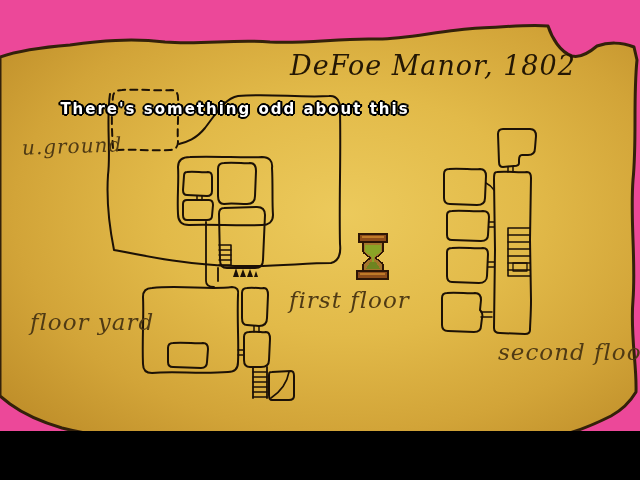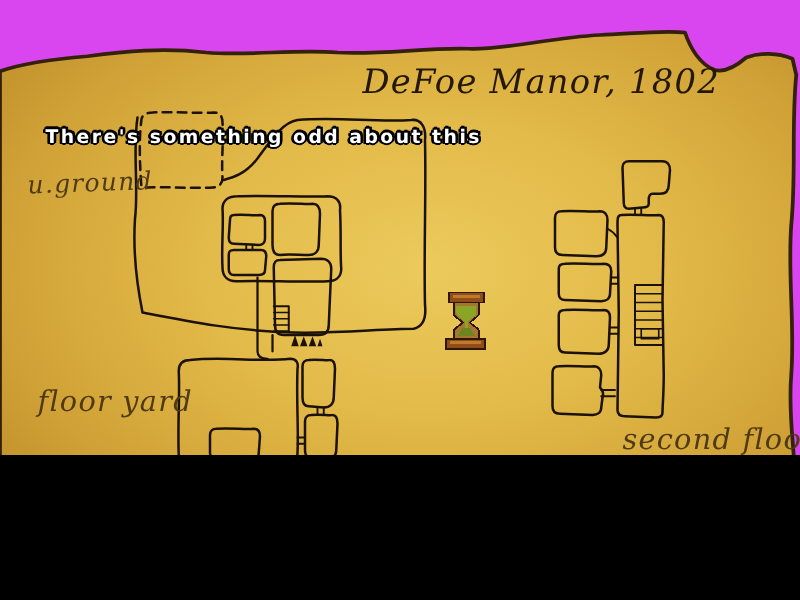--- a/index.html
+++ b/index.html
@@ -1,17 +1,17 @@
 <!DOCTYPE html>
 <html><head>
 <meta charset="utf-8">
 <style>
   html,body{margin:0;padding:0;background:#000;}
   .screen{
-    position:relative;width:640px;height:364px;background:#d946ef;
+    position:relative;width:640px;height:431px;background:#ec4899;
     overflow:hidden;font-family:"DejaVu Serif", serif;
   }
   .screen svg{position:absolute;left:0;top:0;}
   .ink-label{
     position:absolute;color:#4f3a14;font-style:italic;
     font-family:"DejaVu Serif", serif;white-space:nowrap;
     letter-spacing:1px;
   }
   .map-title{
     position:absolute;left:290px;top:50px;font-size:27px;font-style:italic;
@@ -23,20 +23,21 @@
   .lbl-first{left:289px;top:287px;font-size:23px;}
   .lbl-second{left:498px;top:339px;font-size:23px;}
   .speech{
     position:absolute;left:0;top:101px;width:422px;text-align:center;
     font-family:"DejaVu Sans", sans-serif;font-weight:bold;font-size:15px;
     line-height:17px;color:#fff;letter-spacing:2px;
     text-shadow:
       -2px 0 0 #000, 2px 0 0 #000, 0 -2px 0 #000, 0 2px 0 #000,
       -1px -1px 0 #000, 1px -1px 0 #000, -1px 1px 0 #000, 1px 1px 0 #000,
       -2px 1px 0 #000, 2px -1px 0 #000;
+    padding-left: 24px;
   }
 </style>
 </head>
 <body>
 
 <div class="screen">
 
   <svg width="640" height="480" viewBox="0 0 640 480">
     <defs>
       <radialGradient id="parchGrad" cx="0.54" cy="0.45" r="0.72">
@@ -181,19 +182,20 @@
       <rect x="372" y="255" width="2" height="11" fill="#8aa426"></rect>
       <path d="M 366,269 L 380,269 L 376,262 L 370,262 Z" fill="#6e8420"></path>
       <rect x="357" y="271" width="31" height="8" fill="#8e4d1a" stroke="#2e1605" stroke-width="1.5"></rect>
       <rect x="360" y="273" width="25" height="2" fill="#c07a28"></rect>
     </g>
   </svg>
 
   <div class="map-title">DeFoe Manor, 1802</div>
   <div class="ink-label lbl-tomb1">u.ground</div>
   <div class="ink-label lbl-backyard">floor yard</div>
+  <div class="ink-label lbl-first">first floor</div>
   <div class="ink-label lbl-second">second floor</div>
 
   <div class="speech">
     <div>There's something odd about this</div>
   </div>
 
 </div>
 
 </body></html>

